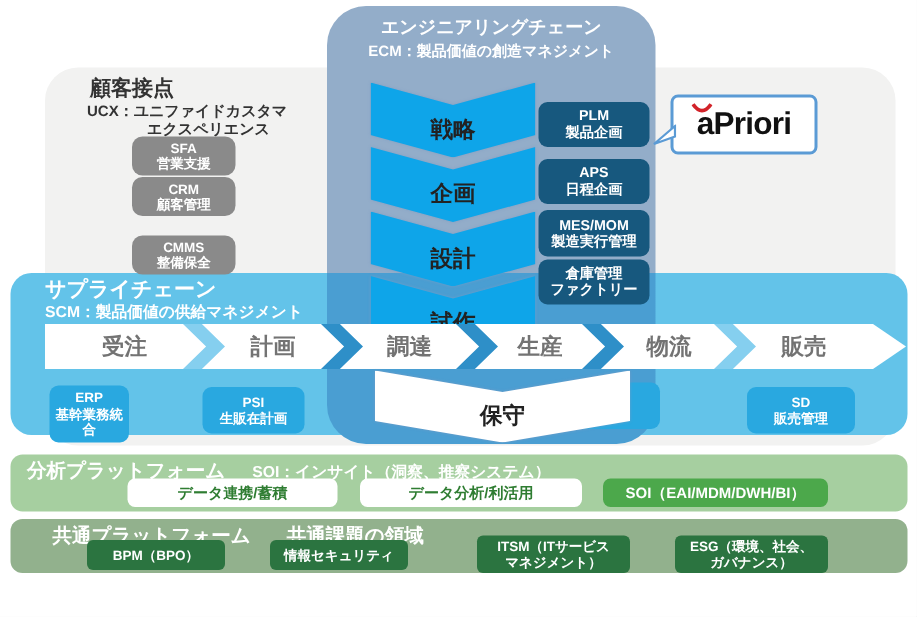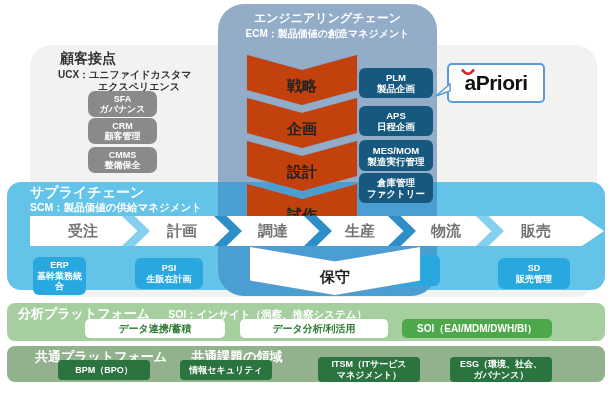--- a/index.html
+++ b/index.html
@@ -12,21 +12,21 @@
   .supply-band{left:7px;top:182px;width:598px;height:108px;background:#63C3E9;border-radius:14px;}
   .ecm-panel{left:218px;top:4px;width:219px;height:292px;border-radius:26px;
              background:linear-gradient(to bottom,#93ADC9 0,#93ADC9 178px,#4A9ED2 178px,#4A9ED2 100%);}
 
   
   .ecm-title{left:218px;top:10px;width:219px;text-align:center;color:#fff;font-weight:bold;font-size:12px;}
   .ecm-subtitle{left:218px;top:27px;width:219px;text-align:center;color:#fff;font-weight:bold;font-size:10px;}
 
   
   .steps{left:247px;top:55px;width:110px;filter:drop-shadow(0 0 1px rgba(125,155,195,.8));}
-  .step{width:110px;height:50px;background:#c2410c;margin-top:-7px;
+  .step{width:110px;height:50px;background:#0ea5e9;margin-top:-7px;
         clip-path:polygon(0 0,50% 30%,100% 0,100% 70%,50% 100%,0 70%);
         display:flex;align-items:center;justify-content:center;padding-top:12px;box-sizing:border-box;}
   .step:first-child{margin-top:0;}
   .step span{font-size:15px;font-weight:bold;color:#222;}
 
   
   .navybox{left:359px;width:74px;background:#17587E;border-radius:6px;color:#fff;text-align:center;
            display:flex;flex-direction:column;justify-content:center;font-weight:bold;font-size:9.5px;line-height:11px;}
   .sys-plm{top:68px;height:30px;} .sys-aps{top:106px;height:30px;}
   .sys-mes{top:140px;height:31px;} .sys-smart{top:173px;height:30px;}
@@ -37,21 +37,21 @@
   .callout .brand{font-size:21px;font-weight:bold;color:#111;letter-spacing:-.5px;}
   .callout .breve{position:absolute;left:12px;top:3px;}
   .callout .tail{position:absolute;left:-14px;bottom:2px;}
 
   
   .cust-title{left:60px;top:50px;font-size:14px;font-weight:bold;color:#333;}
   .cust-sub{left:58px;top:69px;width:162px;font-size:10px;font-weight:bold;color:#333;line-height:12px;}
   .cust-sub .l2{display:block;text-align:center;}
   .graybox{left:88px;width:69px;height:26px;background:#8A8A8A;border-radius:7px;color:#fff;text-align:center;
            display:flex;flex-direction:column;justify-content:center;font-weight:bold;font-size:9px;line-height:10.5px;}
-  .sys-sfa{top:91px;} .sys-crm{top:118px;} .sys-cmms{top:147px;}
+  .sys-sfa{top:91px;} .sys-crm{top:118px;} .sys-cmms{top:157px;}
 
   
   .supply-title{left:30px;top:184px;font-size:14px;font-weight:bold;color:#fff;}
   .supply-sub{left:30px;top:201px;font-size:10.5px;font-weight:bold;color:#fff;}
   .arrowband{left:30px;top:216px;width:552px;height:30px;background:#fff;}
   .stagelabel{position:absolute;top:0;width:90px;height:30px;display:flex;align-items:center;justify-content:center;
               font-size:15px;font-weight:bold;color:#737373;}
   .sep{position:absolute;top:0;width:28px;height:30px;
        clip-path:polygon(0 0,45% 0,100% 50%,45% 100%,0 100%,55% 50%);}
   .sep.light{background:#85CFEF;} .sep.bold{background:#2E8FC8;}
@@ -138,21 +138,21 @@
       </svg>
   </div>
 
   <div class="abs cust-title">顧客接点</div>
   <div class="abs cust-sub">
     <span>UCX：ユニファイドカスタマ</span>
     <span class="l2">エクスペリエンス</span>
   </div>
   <div class="abs graybox sys-sfa">
     <span>SFA</span>
-    <span>ガバナンス</span>
+    <span>営業支援</span>
   </div>
   <div class="abs graybox sys-crm">
     <span>CRM</span>
     <span>顧客管理</span>
   </div>
   <div class="abs graybox sys-cmms">
     <span>CMMS</span>
     <span>整備保全</span>
   </div>
 

